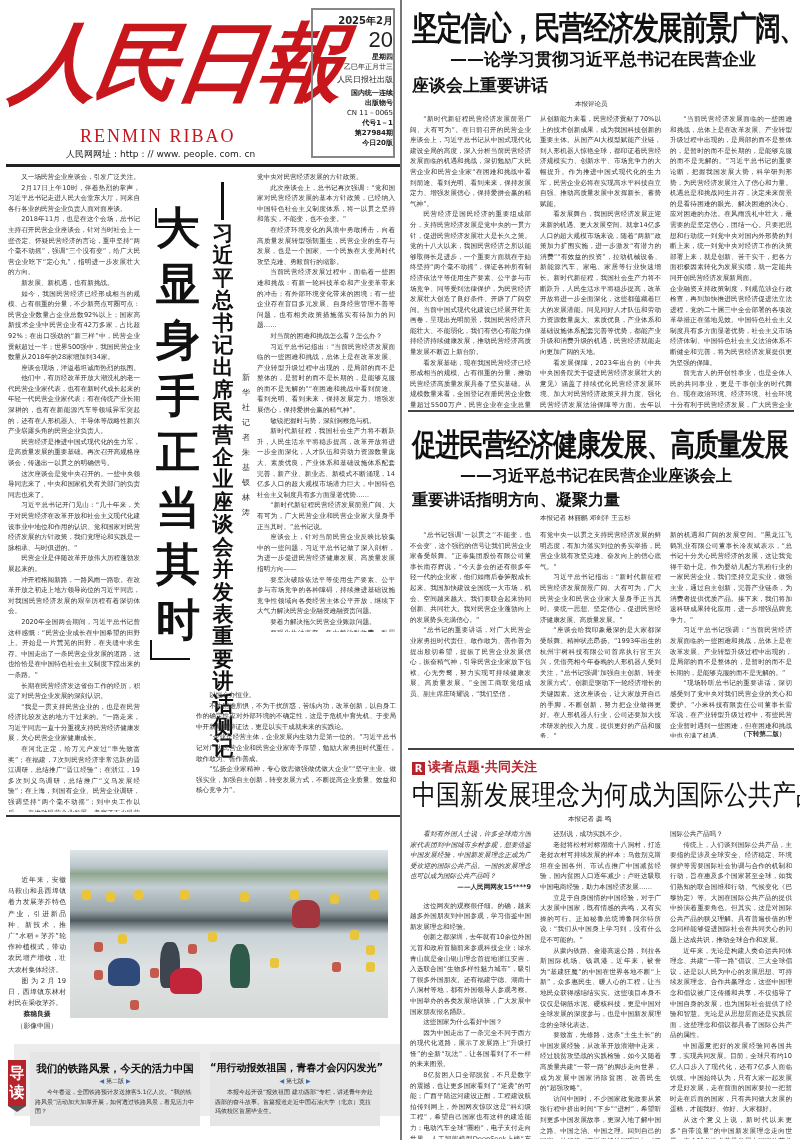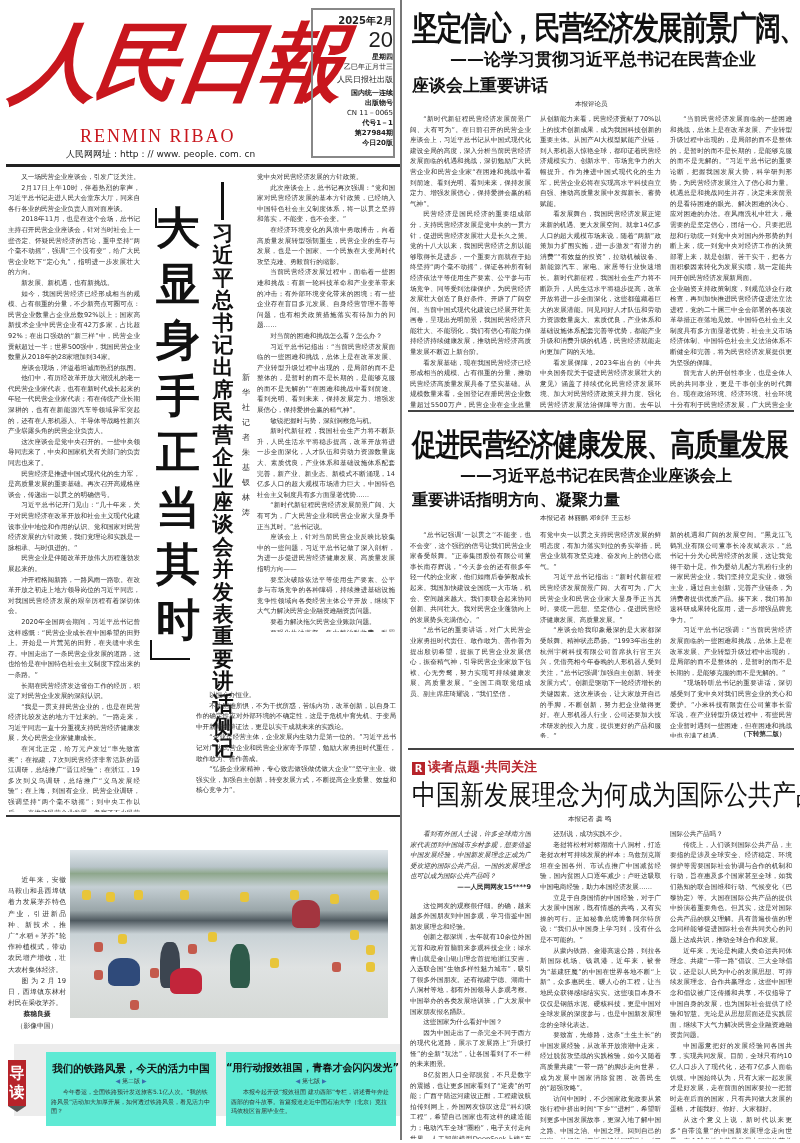--- a/index.html
+++ b/index.html
@@ -45,21 +45,21 @@
            background: linear-gradient(180deg, #dfe6ea 0%, #b8c4c9 10%, #8ea78c 14%, #c5cfd4 22%, #9aa6a9 36%, #4f5a60 42%, #c9d2d6 50%, #dfe2e2 70%, #d5d9d6 100%); }
   .photo .fig { position: absolute; border-radius: 40% 40% 20% 20%; }
   .photo .bag { position: absolute; width: 9px; height: 10px; border-radius: 3px; background: #e8c53a; }
   .photo .bag.red { background: #c45a4c; }
 
   
   .guide { position: absolute; left: 14px; top: 1044px; width: 386px; height: 72px; background: #ececec; }
   .guide-tab { position: absolute; left: 8px; top: 1060px; width: 18px; height: 46px; background: #b6232a; color: #fff;
                font-weight: bold; font-size: 15px; line-height: 19px; text-align: center; padding-top: 4px; }
   .guide-tab::after { content: ""; position: absolute; left: 0; bottom: -6px; border-left: 9px solid transparent; border-right: 9px solid transparent; border-top: 6px solid #555; }
-  .guide-card { position: absolute; top: 1052px; width: 170px; height: 74px; background: #5eead4; text-align: center; margin-left: 16px; }
+  .guide-card { position: absolute; top: 1052px; width: 170px; height: 74px; background: #e5e5e5; text-align: center; }
   .guide-card .gtitle { font-weight: bold; font-size: 10.5px; line-height: 16px; color: #111; margin-top: 8px; white-space: nowrap; }
   .guide-card .gpage { font-size: 6px; color: #333; line-height: 10px; }
   .guide-card .gpage .arr { color: #3a6fb0; font-size: 6px; }
   .guide-card .gtext { font-size: 6px; line-height: 9.5px; color: #333; text-align: left; padding: 1px 4px 0 5px; text-indent: 2em; }
 
   
   .h1 { position: absolute; left: 412px; white-space: nowrap; font-weight: bold; color: #111; font-family: "DejaVu Sans", sans-serif; }
   .h2 { position: absolute; left: 412px; font-family: "DejaVu Serif", serif; color: #111; font-weight: bold; }
   .byline { position: absolute; font-size: 6.5px; color: #333; white-space: nowrap; }
   .rule-right { position: absolute; left: 408px; width: 386px; height: 2px; background: #444; }
@@ -92,22 +92,22 @@
 <div class="vrule"></div>
 
 <div class="col" style="left:8px; top:172px; width:132px; height:640px;">
   <p>又一场民营企业座谈会，引发广泛关注。</p>
   <p>2月17日上午10时，伴着热烈的掌声，习近平总书记走进人民大会堂东大厅，同来自各行各业的民营企业负责人面对面座谈。</p>
   <p>2018年11月，也是在这个会场，总书记主持召开民营企业座谈会，针对当时社会上一些否定、怀疑民营经济的言论，重申坚持“两个毫不动摇”，强调“三个没有变”，给广大民营企业吃下“定心丸”，指明进一步发展壮大的方向。</p>
   <p>新发展、新机遇，也有新挑战。</p>
   <p>如今，我国民营经济已经形成相当的规模、占有很重的分量，不少新亮点可圈可点：民营企业数量占企业总数92%以上；国家高新技术企业中民营企业有42万多家，占比超92%；在出口强劲的“新三样”中，民营企业贡献超过一半；世界500强中，我国民营企业数量从2018年的28家增加到34家。</p>
   <p>座谈会现场，洋溢着坦诚而热烈的氛围。</p>
   <p>他们中，有历经改革开放大潮洗礼的老一代民营企业家代表，也有在新时代成长起来的年轻一代民营企业家代表；有在传统产业长期深耕的，也有在新能源汽车等领域异军突起的，还有在人形机器人、半导体等战略性新兴产业崭露头角的民营企业负责人。</p>
+  <p>民营经济是推进中国式现代化的生力军，是高质量发展的重要基础。再次召开高规格座谈会，传递出一以贯之的明确信号。</p>
   <p>这次座谈会是党中央召开的。一些中央领导同志来了，中央和国家机关有关部门的负责同志也来了。</p>
-  <p>民营经济是推进中国式现代化的生力军，是高质量发展的重要基础。再次召开高规格座谈会，传递出一以贯之的明确信号。</p>
   <p>习近平总书记开门见山：“几十年来，关于对民营经济在改革开放和社会主义现代化建设事业中地位和作用的认识、党和国家对民营经济发展的方针政策，我们党理论和实践是一脉相承、与时俱进的。”</p>
   <p>民营企业是伴随改革开放伟大历程蓬勃发展起来的。</p>
   <p>冲开程格闯新路，一路风雨一路歌。在改革开放之初走上地方领导岗位的习近平同志，对我国民营经济发展的艰辛历程有着深切体会。</p>
   <p>2020年全国两会期间，习近平总书记曾这样感慨：“民营企业成长在中国希望的田野上。开始是一片荒芜的田野，在夹缝中求生存。中国走出了一条民营企业发展的道路，这也恰恰是在中国特色社会主义制度下蹚出来的一条路。”</p>
   <p>长期在民营经济发达省份工作的经历，积淀了对民营企业发展的深刻认识。</p>
   <p>“我是一贯支持民营企业的，也是在民营经济比较发达的地方干过来的。”一路走来，习近平同志一直十分重视支持民营经济健康发展，关心民营企业家健康成长。</p>
   <p>在河北正定，给万元户发过“率先致富奖”；在福建，7次到民营经济非常活跃的晋江调研，总结推广“晋江经验”；在浙江，19多次到义乌调研，总结推广“义乌发展经验”；在上海，到国有企业、民营企业调研，强调坚持“两个毫不动摇”；到中央工作以后，一直推动民营企业发展，考察了不少民营企业。</p>
 
 </div>
 
@@ -303,16 +303,16 @@
   <p>老挝将松村对标湖南十八洞村，打造老挝农村可持续发展的样本；乌兹别克斯坦在全国各州、市试点推广中国减贫经验，国内贫困人口逐年减少；卢旺达吸取中国电商经验，助力本国经济发展……</p>
   <p>立足于自身国情的中国经验，对于广大发展中国家，既有情感的共鸣，又有实操的可行。正如秘鲁总统博鲁阿尔特所说：“我们从中国身上学习到，没有什么是不可能的。”</p>
   <p>从蒙内铁路、金港高速公路，到拉各斯国际机场、钱凯港，近年来，被誉为“基建狂魔”的中国在世界各地不断“上新”，众多惠民生、暖人心的工程，让当地民众获得感结结实实。这些项目本身不仅仅是钢筋水泥、硬核科技，更是中国对全球发展的深度参与，也是中国新发展理念的全球化表达。</p>
   <p>要致富，先修路，这条“土生土长”的中国发展经验，从改革开放浪潮中走来，经过脱贫攻坚战的实践检验，如今又随着高质量共建“一带一路”的脚步走向世界，成为发展中国家消除贫困、改善民生的“超强攻略”。</p>
   <p>访问中国时，不少国家政党政要从紧张行程中挤出时间“下乡”“进村”，希望听到更多中国发展故事，更深入地了解中国之路、中国之治、中国之理。回到自己的国家，他们将《习近平谈治国理政》《习近平扶贫论述摘编》《摆脱贫困》等著作当作案头书，结合本国实际学习思考。</p>
 
 </div>
 <div class="col" style="left:670px; top:829px; width:122px; height:310px;">
   <p style="text-indent:0">国际公共产品吗？</p>
   <p>传统上，人们谈到国际公共产品，主要指的是涉及全球安全、经济稳定、环境保护等需要国际社会协调与合作的机制和行动，旨在惠及多个国家甚至全球，如我们熟知的联合国维和行动、气候变化《巴黎协定》等。大国在国际公共产品的提供中扮演着重要角色。但其实，这是对国际公共产品的狭义理解。具有普遍价值的理念同样能够促进国际社会在共同关心的问题上达成共识，推动全球合作和发展。</p>
-  <p>近年来，无论是构建人类命运共同体理念、共建“一带一路”倡议、三大全球倡议，还是以人民为中心的发展思想、可持续发展理念、合作共赢理念，这些中国理念和倡议被广泛传播和共享，不仅指导了中国自身的发展，也为国际社会提供了经验和智慧。无论是从思想层面还是实践层面，继续下大气力解决民营企业融资难融资贵问题。</p>
+  <p>近年来，无论是构建人类命运共同体理念、共建“一带一路”倡议、三大全球倡议，还是以人民为中心的发展思想、可持续发展理念、合作共赢理念，这些中国理念和倡议被广泛传播和共享，不仅指导了中国自身的发展，也为国际社会提供了经验和智慧。无论是从思想层面还是实践层面，这些理念和倡议都具备了国际公共产品的属性。</p>
   <p>中国愿意把好的发展经验同各国共享，实现共同发展。目前，全球只有约10亿人口步入了现代化，还有7亿多人面临饥饿。中国始终认为，只有大家一起发展才是好发展，走在前面的国家要拉一把暂时走在后面的国家，只有共同做大发展的蛋糕，才能我好、你好、大家都好。</p>
   <p>从这个意义上说，新时代以来更多“自带流量”的中国新发展理念走向世界，在全球各地尤其是发展中国家收获关注、投入实践，成为深受欢迎的国际公共产品，就很自然了。</p>
 </div>
 
 </body></html>

